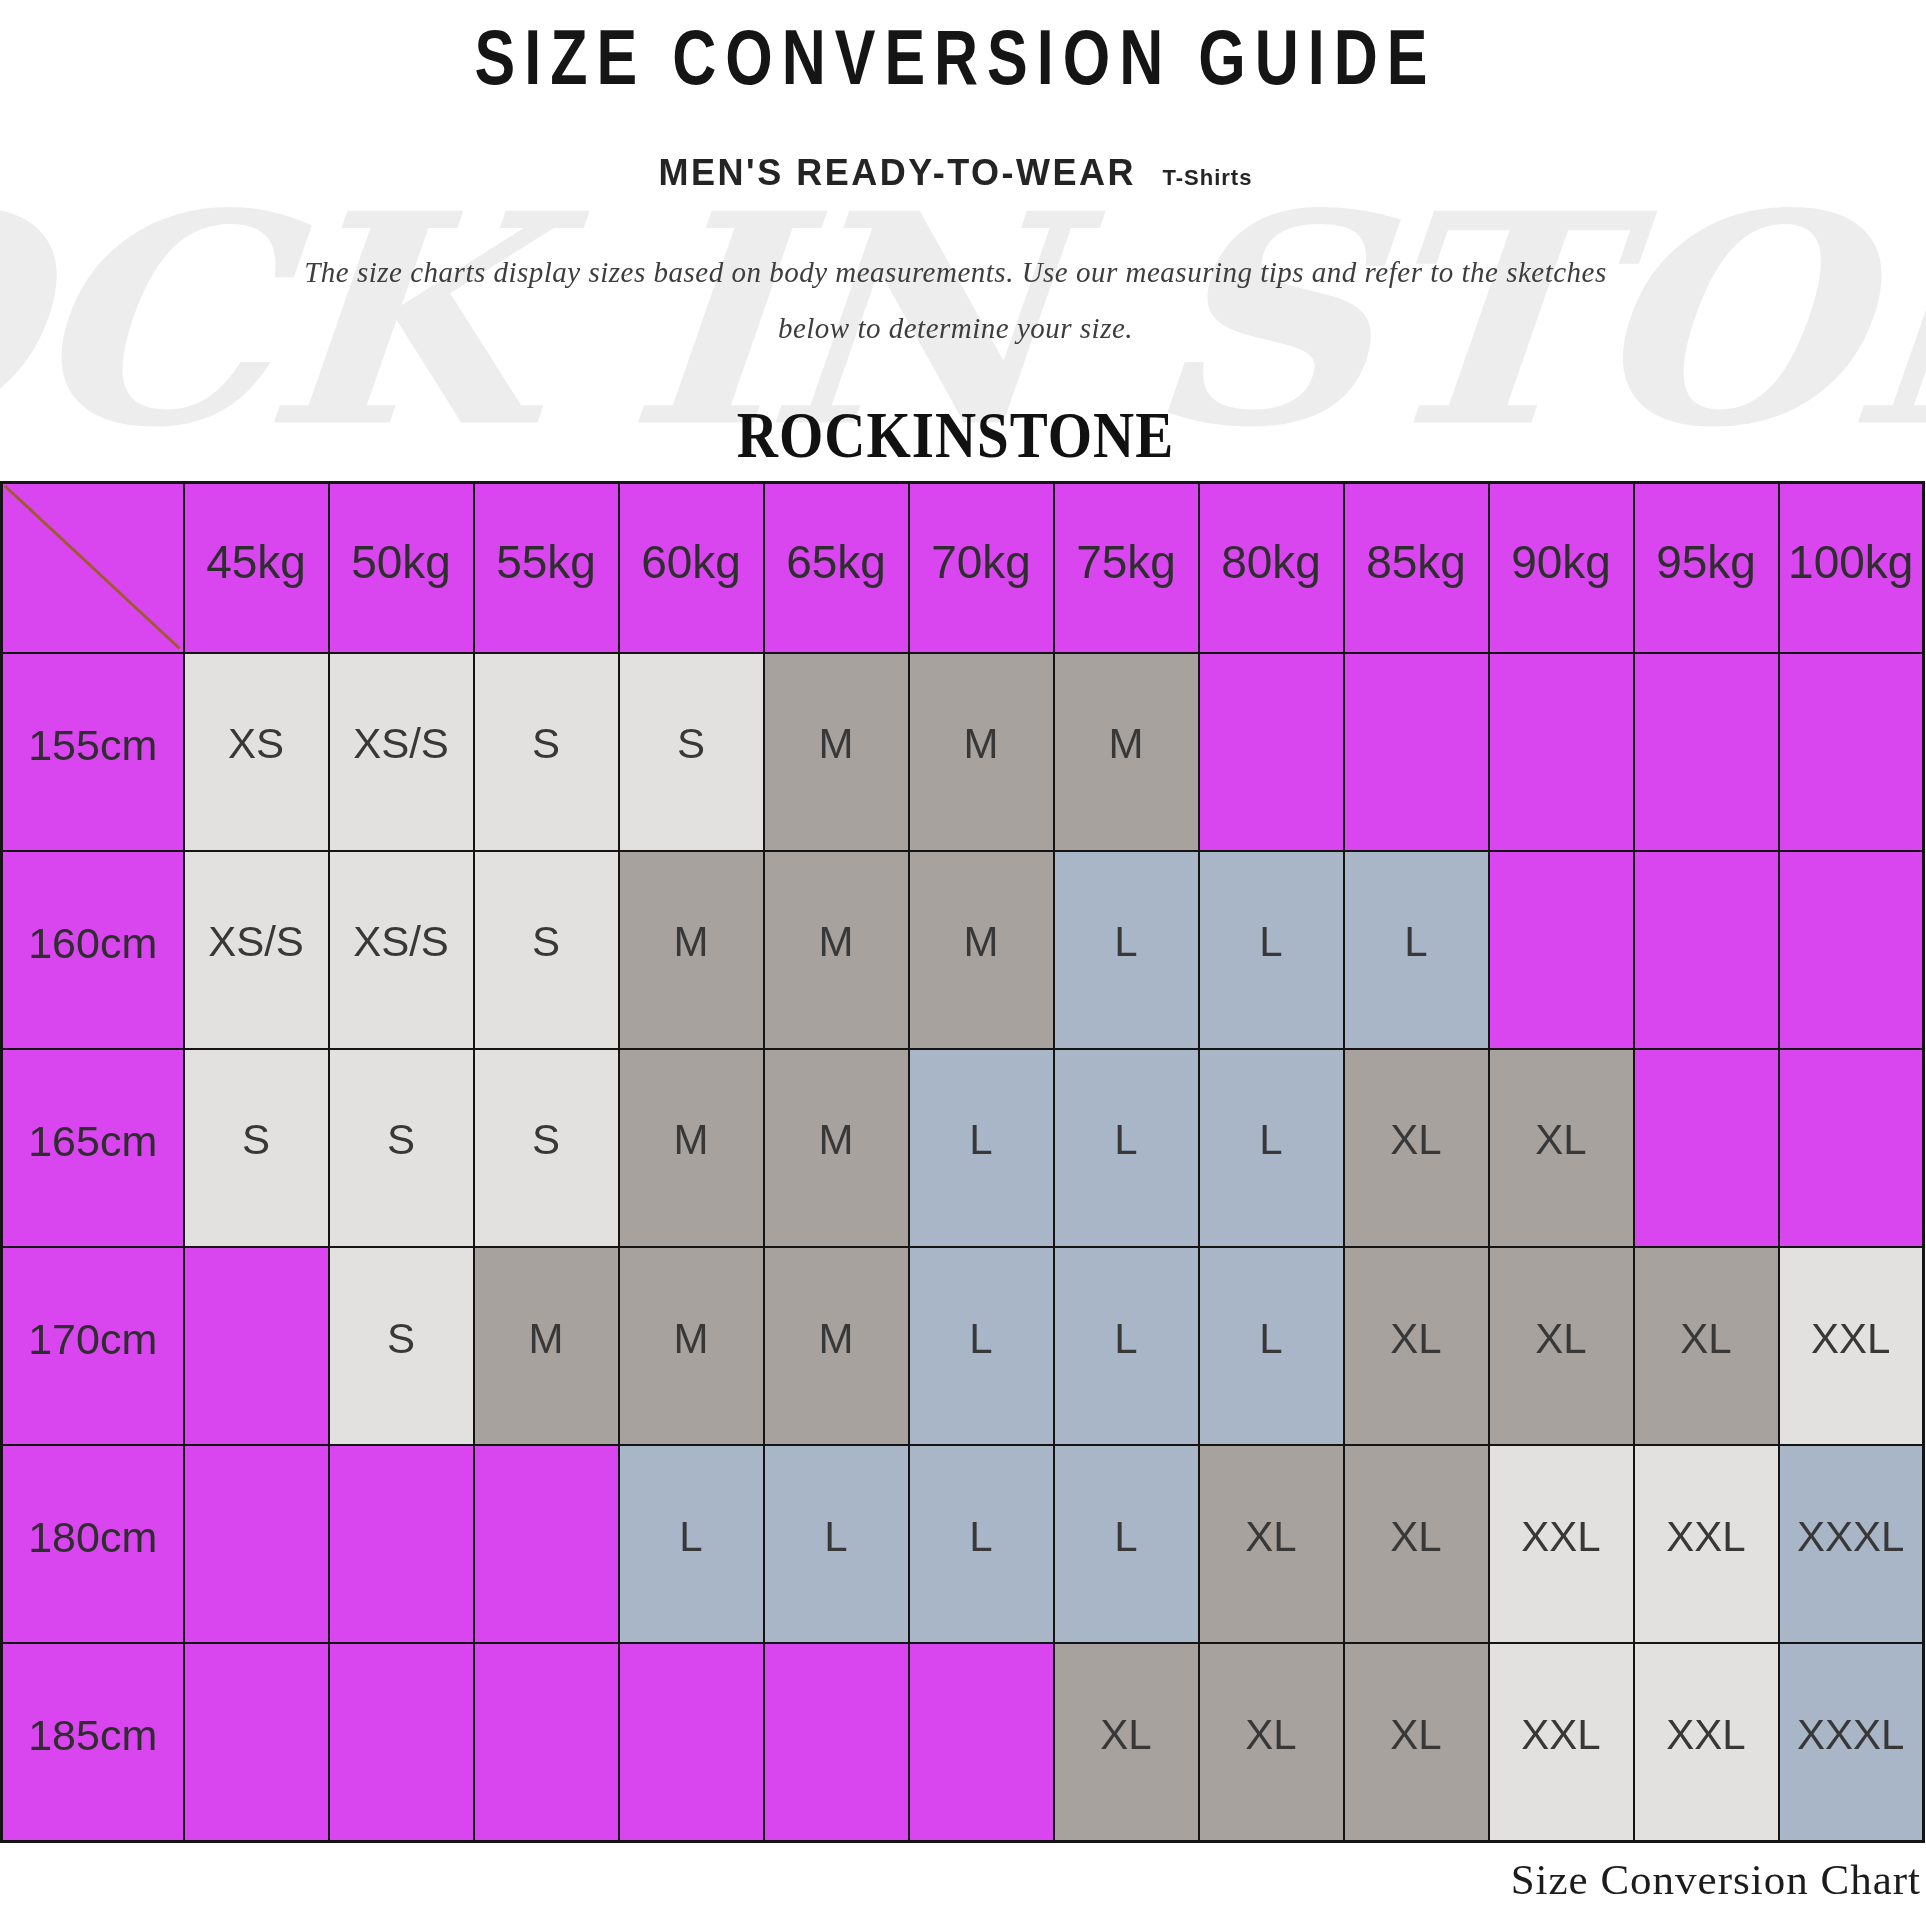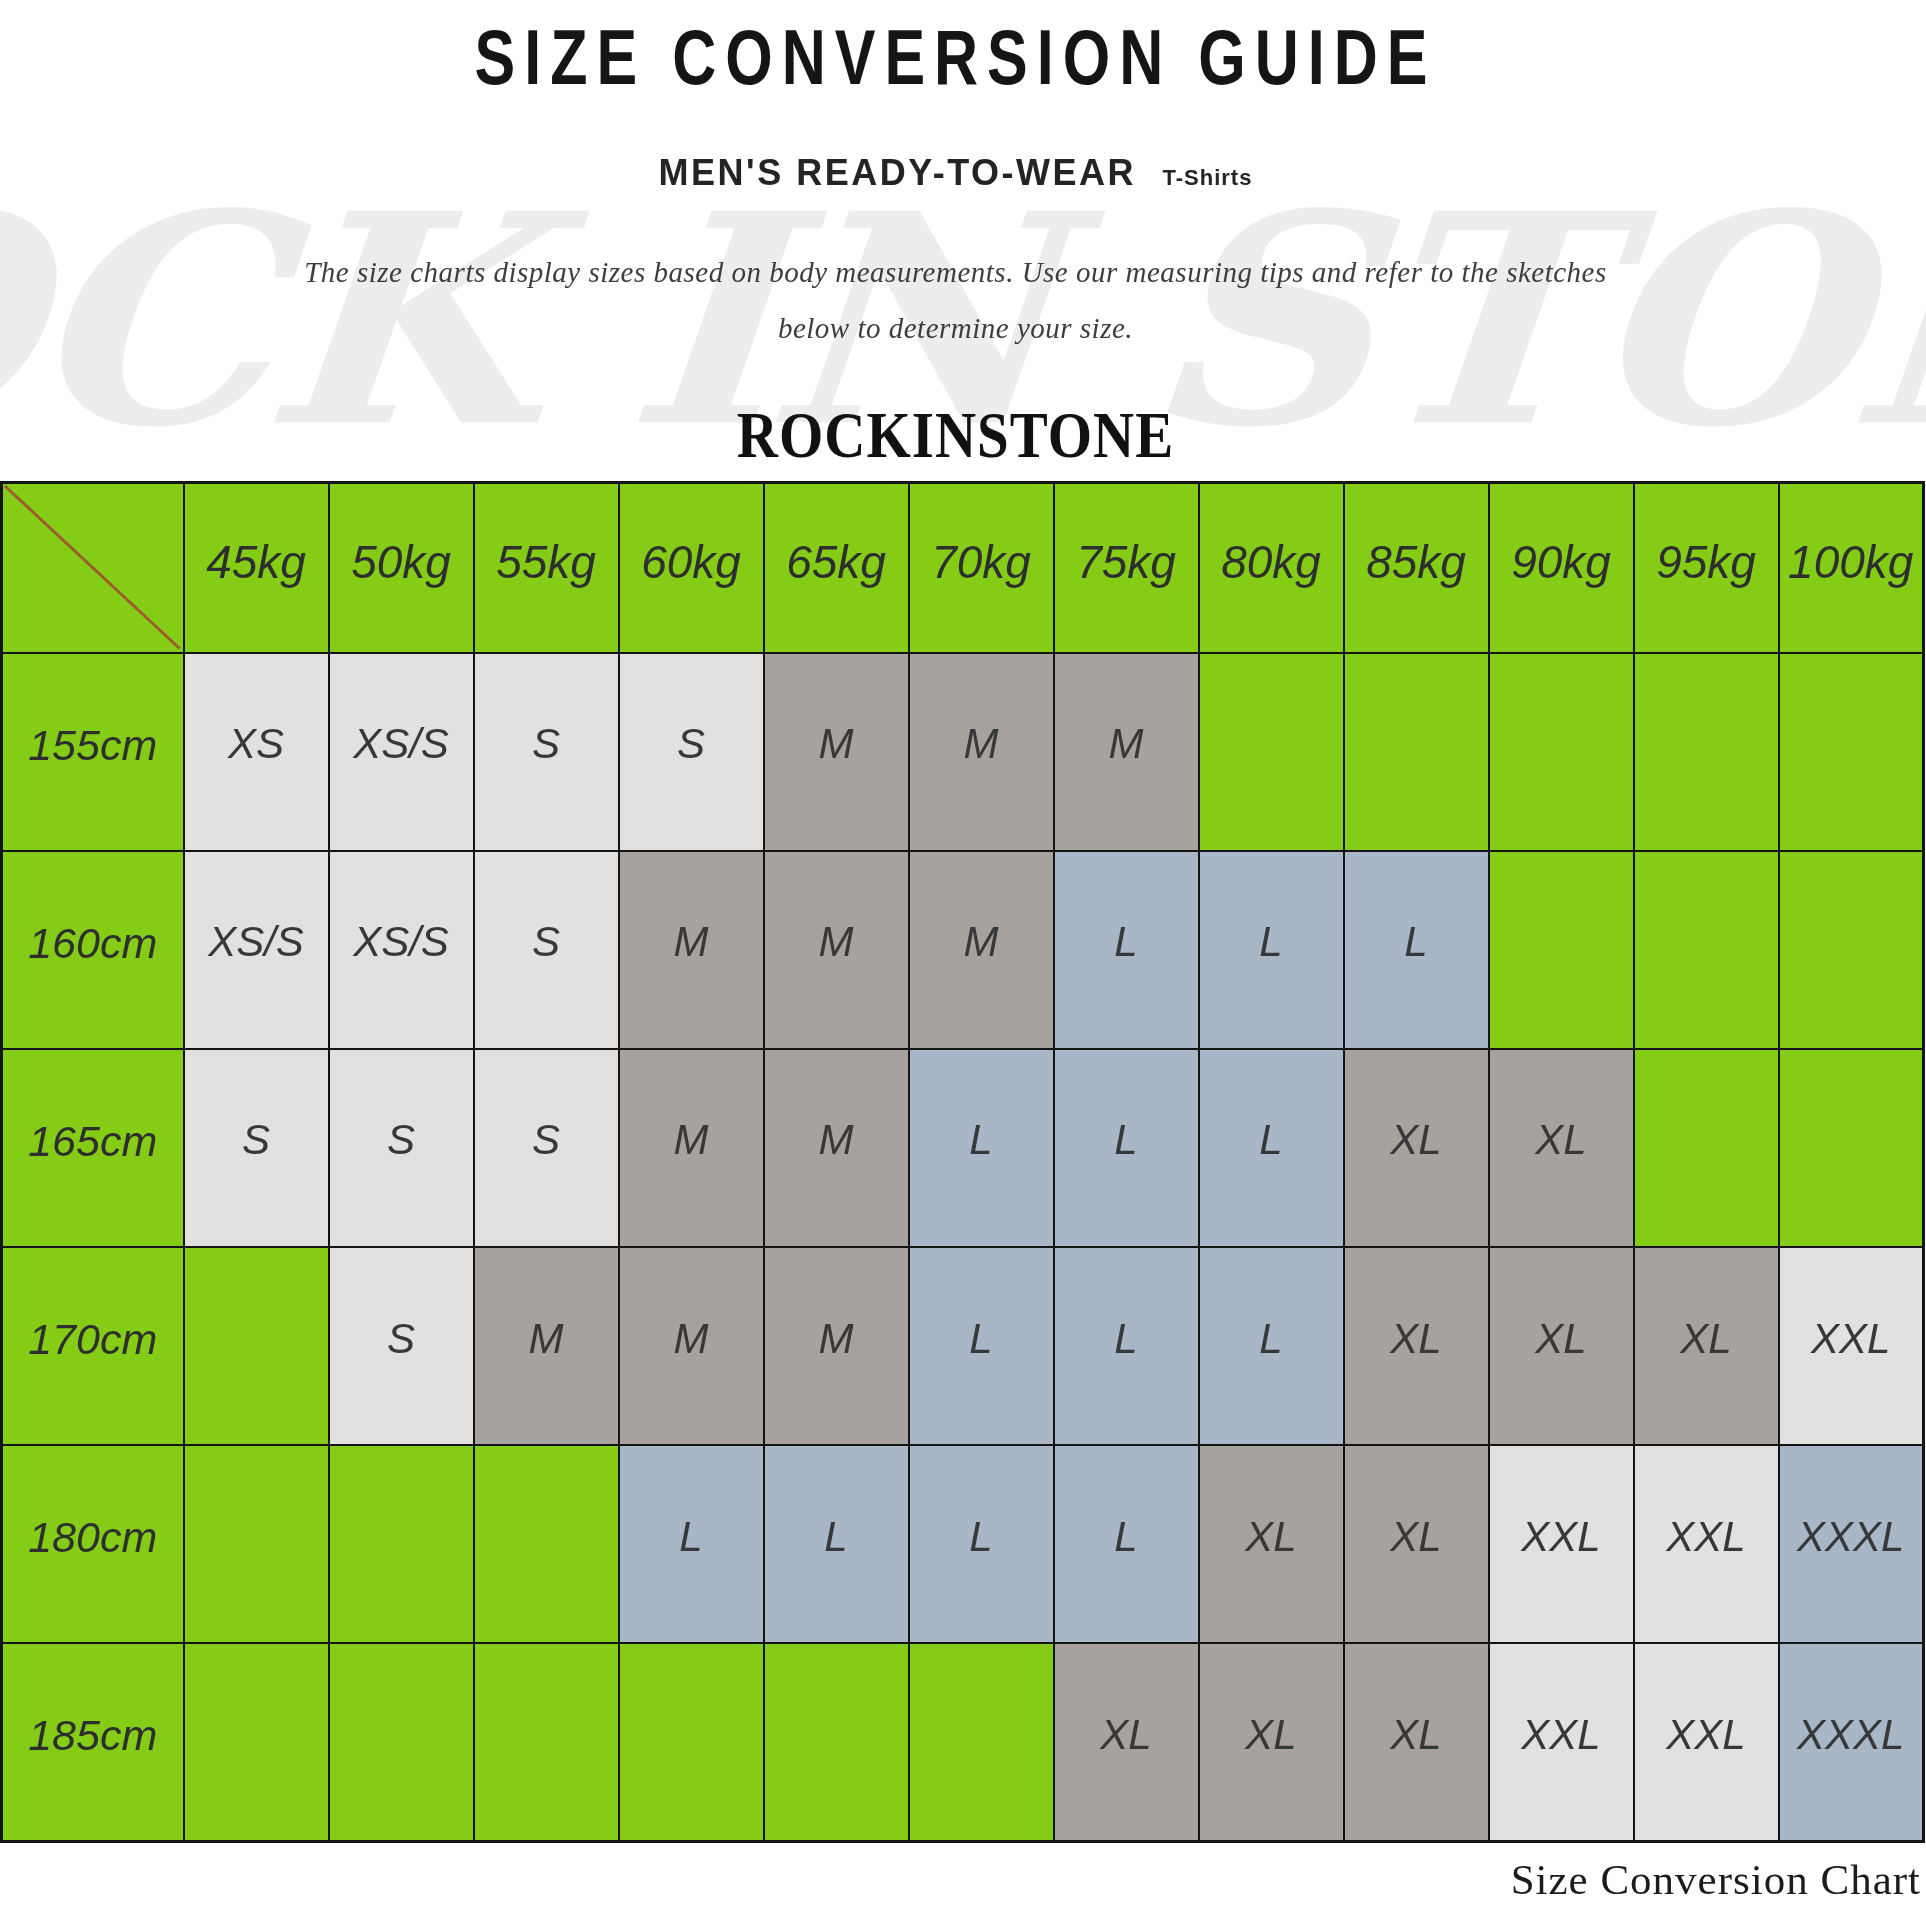--- a/index.html
+++ b/index.html
@@ -34,21 +34,21 @@
   .brand span{
     display:inline-block;font-family:"Liberation Serif", serif;font-weight:bold;
     font-size:57px;letter-spacing:1px;color:#111;
     transform:scaleY(1.14);transform-origin:center top;
   }
 
   
   table.size-table{
     position:absolute;top:481px;left:0;z-index:1;
     width:1702px;height:1362px;border-collapse:collapse;table-layout:fixed;
-    background:#84cc16;border:3px solid var(--c-border);font-style:italic;
+    background:#d946ef;border:3px solid var(--c-border);
   }
   .size-table th,.size-table td{
     border:2px solid var(--c-border);text-align:center;vertical-align:middle;
     color:#333;overflow:hidden;
   }
   .size-table thead th{font-size:46px;font-weight:normal;color:#2e2e2e;padding-bottom:12px;}
   .size-table tbody th{font-size:43px;font-weight:normal;color:#2e2e2e;padding-bottom:14px;}
   .size-table td{font-size:42px;color:#383838;padding-bottom:16px;}
   .size-table tr{height:170px;}
   td.bg-light{background:var(--c-light);}

